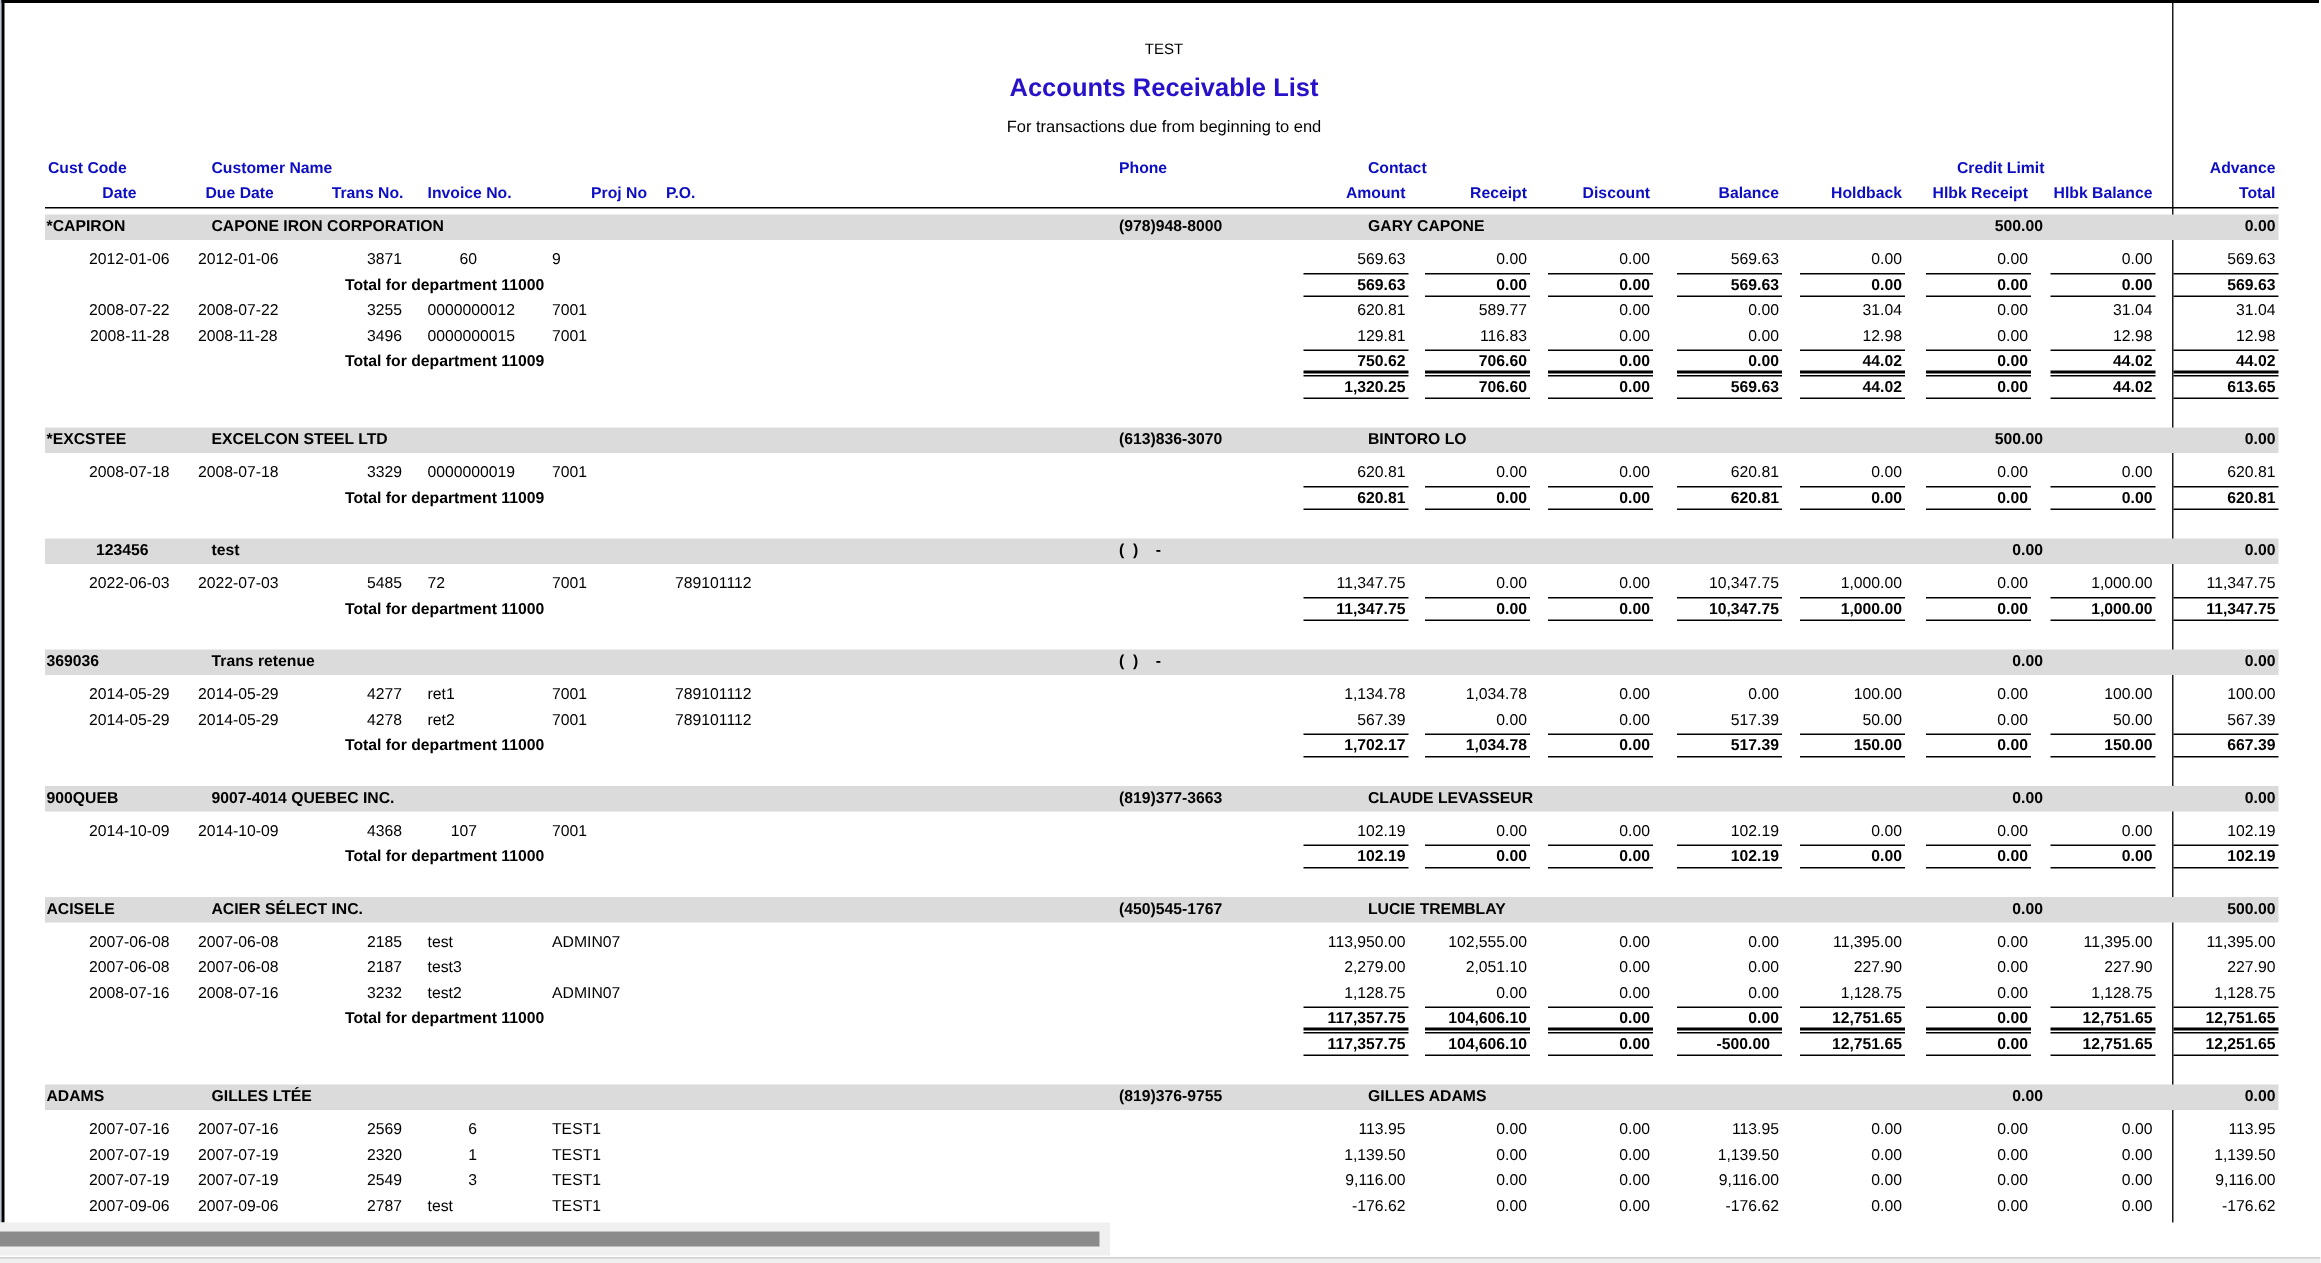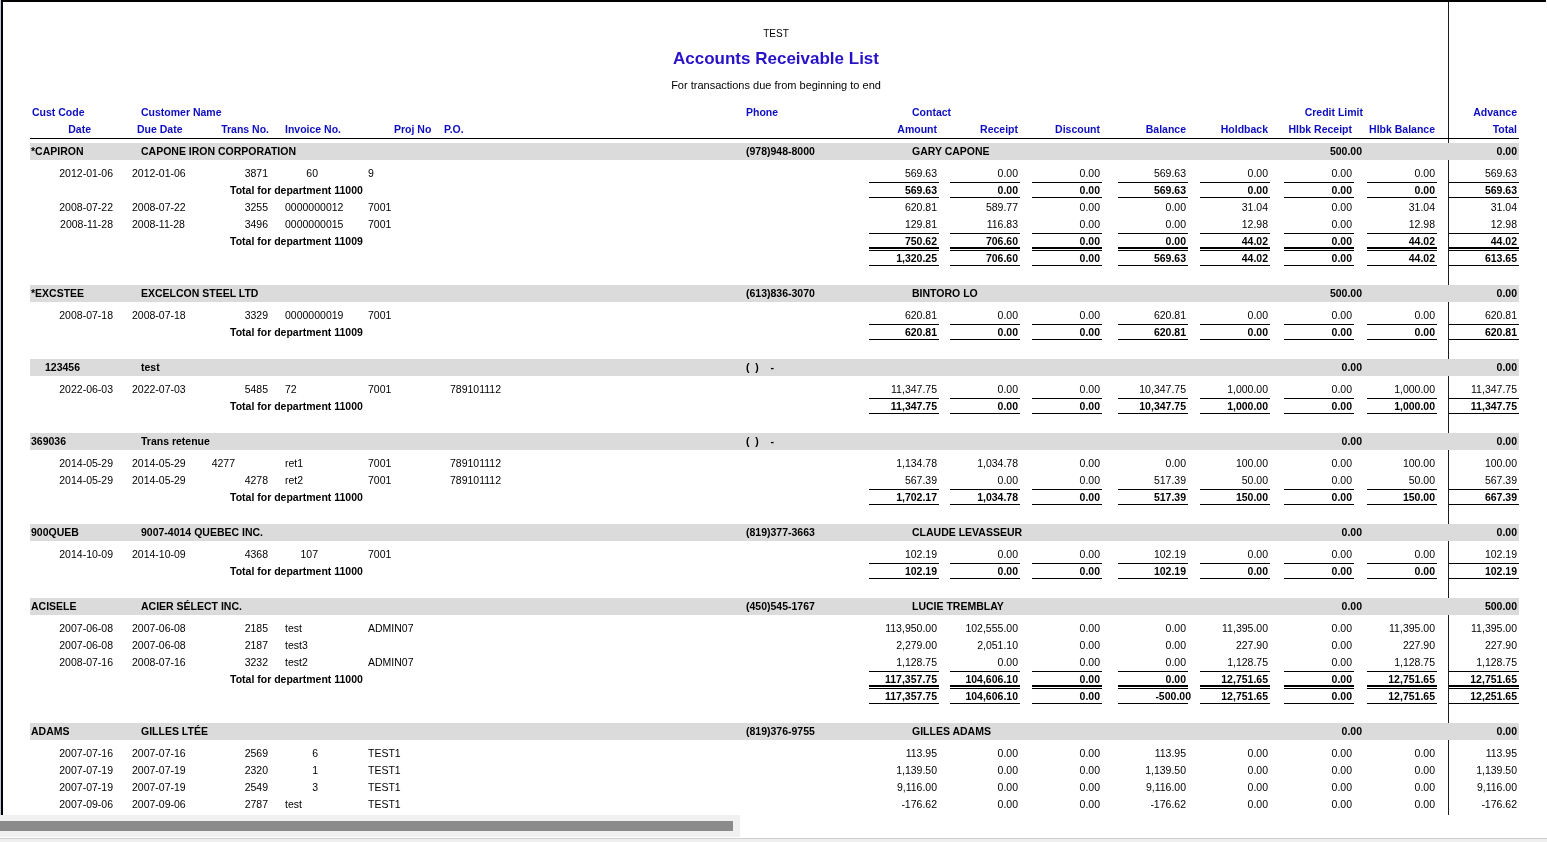--- a/index.html
+++ b/index.html
@@ -250,21 +250,21 @@
         <div class="rule" style="top: -2px; left: 1284px; width: 70px;"></div>
         <div class="rule" style="top: 13px; left: 1284px; width: 70px;"></div>
         <span class="txt det b" style="right: 112px;">0.00</span>
         <div class="rule" style="top: -2px; left: 1367px; width: 70px;"></div>
         <div class="rule" style="top: 13px; left: 1367px; width: 70px;"></div>
         <span class="txt det b" style="right: 30px;">620.81</span>
         <div class="rule" style="top: -2px; left: 1449px; width: 70px;"></div>
         <div class="rule" style="top: 13px; left: 1449px; width: 70px;"></div>
       </div>
       <div class="band" style="top: 359px;">
-        <span class="txt det" style="left: 15px;">123456</span>
+        <span class="txt det" style="left: 1px; padding-left: 33px;">123456</span>
         <span class="txt det" style="left: 111px;">test</span>
         <span class="txt det" style="left: 716px;">(  )    -</span>
         <span class="txt det" style="left: 882px;"></span>
         <span class="txt det" style="right: 157px;">0.00</span>
         <span class="txt det" style="right: 2px;">0.00</span>
       </div>
       <div class="row" style="top: 383px;">
         <span class="txt det" style="right: 1434px;">2022-06-03</span>
         <span class="txt det" style="left: 132px;">2022-07-03</span>
         <span class="txt det" style="right: 1279px;">5485</span>
@@ -311,21 +311,21 @@
         <span class="txt det" style="left: 1px;">369036</span>
         <span class="txt det" style="left: 111px;">Trans retenue</span>
         <span class="txt det" style="left: 716px;">(  )    -</span>
         <span class="txt det" style="left: 882px;"></span>
         <span class="txt det" style="right: 157px;">0.00</span>
         <span class="txt det" style="right: 2px;">0.00</span>
       </div>
       <div class="row" style="top: 457px;">
         <span class="txt det" style="right: 1434px;">2014-05-29</span>
         <span class="txt det" style="left: 132px;">2014-05-29</span>
-        <span class="txt det" style="right: 1312px;">4277</span>
+        <span class="txt det" style="right: 1279px;">4277</span>
         <span class="txt det" style="left: 285px;">ret1</span>
         <span class="txt det" style="left: 368px;">7001</span>
         <span class="txt det" style="left: 450px;">789101112</span>
         <span class="txt det" style="right: 610px;">1,134.78</span>
         <span class="txt det" style="right: 529px;">1,034.78</span>
         <span class="txt det" style="right: 447px;">0.00</span>
         <span class="txt det" style="right: 361px;">0.00</span>
         <span class="txt det" style="right: 279px;">100.00</span>
         <span class="txt det" style="right: 195px;">0.00</span>
         <span class="txt det" style="right: 112px;">100.00</span>
@@ -509,21 +509,21 @@
         <div class="rule" style="top: -2px; left: 869px; width: 70px;"></div>
         <div class="rule" style="top: 13px; left: 869px; width: 70px;"></div>
         <span class="txt det b" style="right: 529px;">104,606.10</span>
         <div class="rule" style="top: -5px; left: 950px; width: 70px;"></div>
         <div class="rule" style="top: -2px; left: 950px; width: 70px;"></div>
         <div class="rule" style="top: 13px; left: 950px; width: 70px;"></div>
         <span class="txt det b" style="right: 447px;">0.00</span>
         <div class="rule" style="top: -5px; left: 1032px; width: 70px;"></div>
         <div class="rule" style="top: -2px; left: 1032px; width: 70px;"></div>
         <div class="rule" style="top: 13px; left: 1032px; width: 70px;"></div>
-        <span class="txt det b" style="right: 356px;">-500.00</span>
+        <span class="txt det b" style="right: 367px;">-500.00</span>
         <div class="rule" style="top: -5px; left: 1118px; width: 70px;"></div>
         <div class="rule" style="top: -2px; left: 1118px; width: 70px;"></div>
         <div class="rule" style="top: 13px; left: 1118px; width: 70px;"></div>
         <span class="txt det b" style="right: 279px;">12,751.65</span>
         <div class="rule" style="top: -5px; left: 1200px; width: 70px;"></div>
         <div class="rule" style="top: -2px; left: 1200px; width: 70px;"></div>
         <div class="rule" style="top: 13px; left: 1200px; width: 70px;"></div>
         <span class="txt det b" style="right: 195px;">0.00</span>
         <div class="rule" style="top: -5px; left: 1284px; width: 70px;"></div>
         <div class="rule" style="top: -2px; left: 1284px; width: 70px;"></div>

